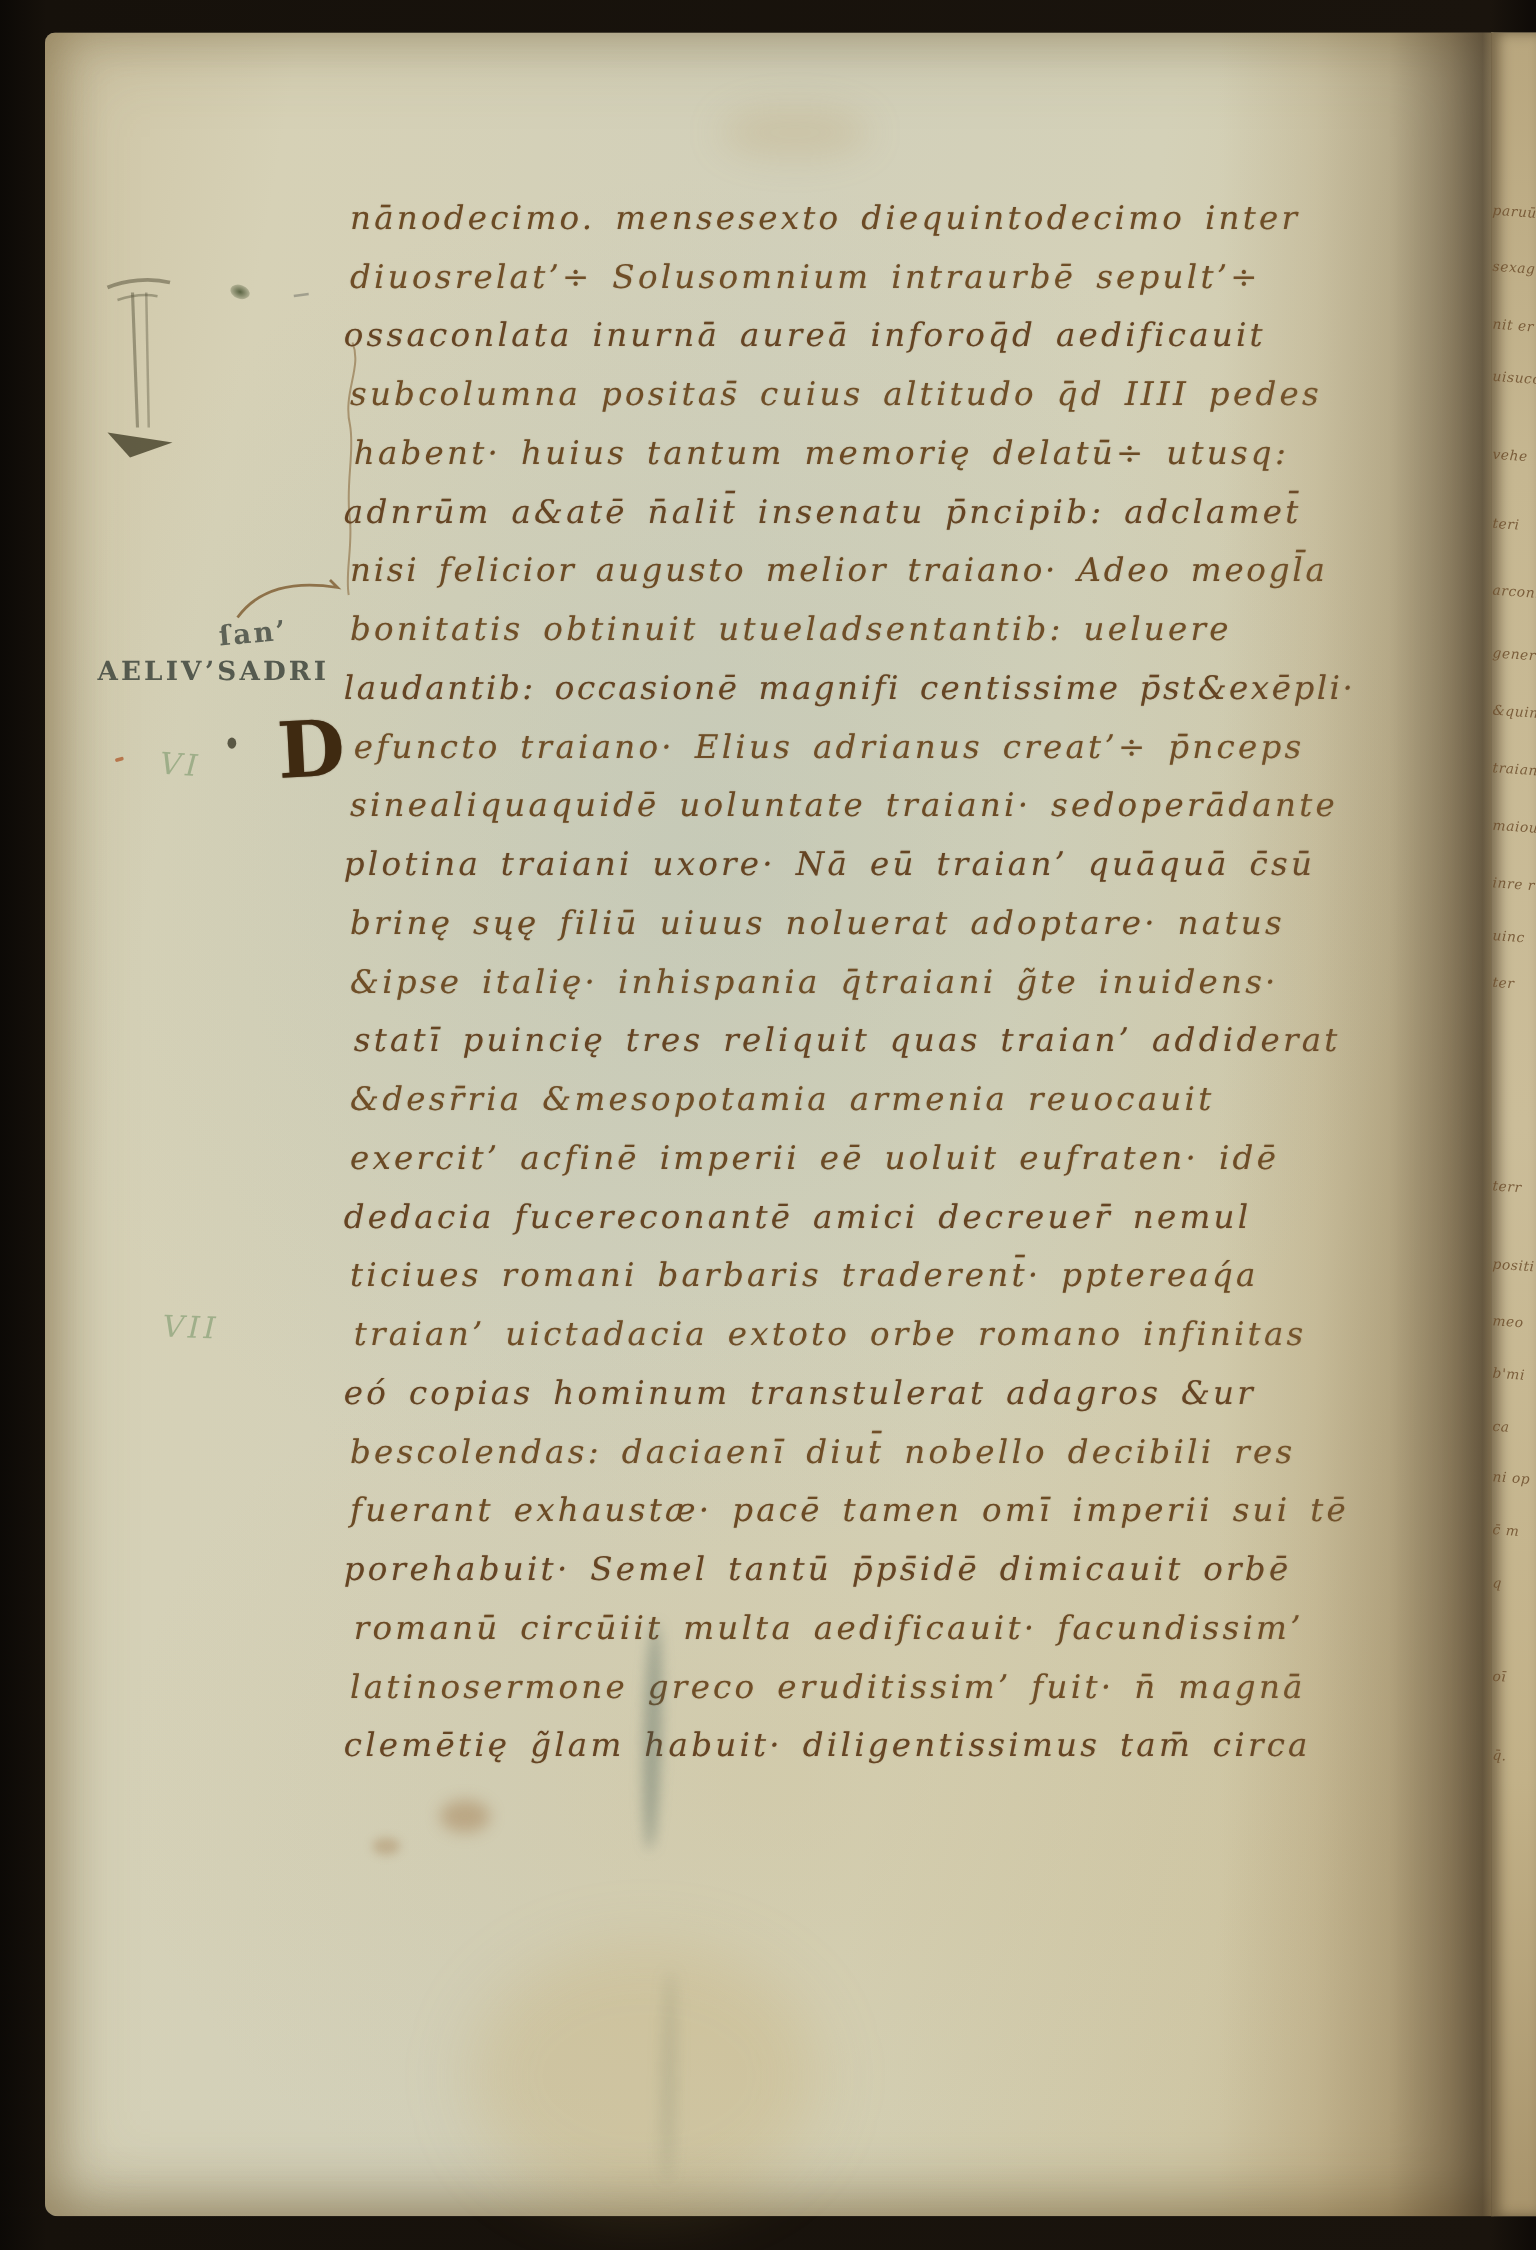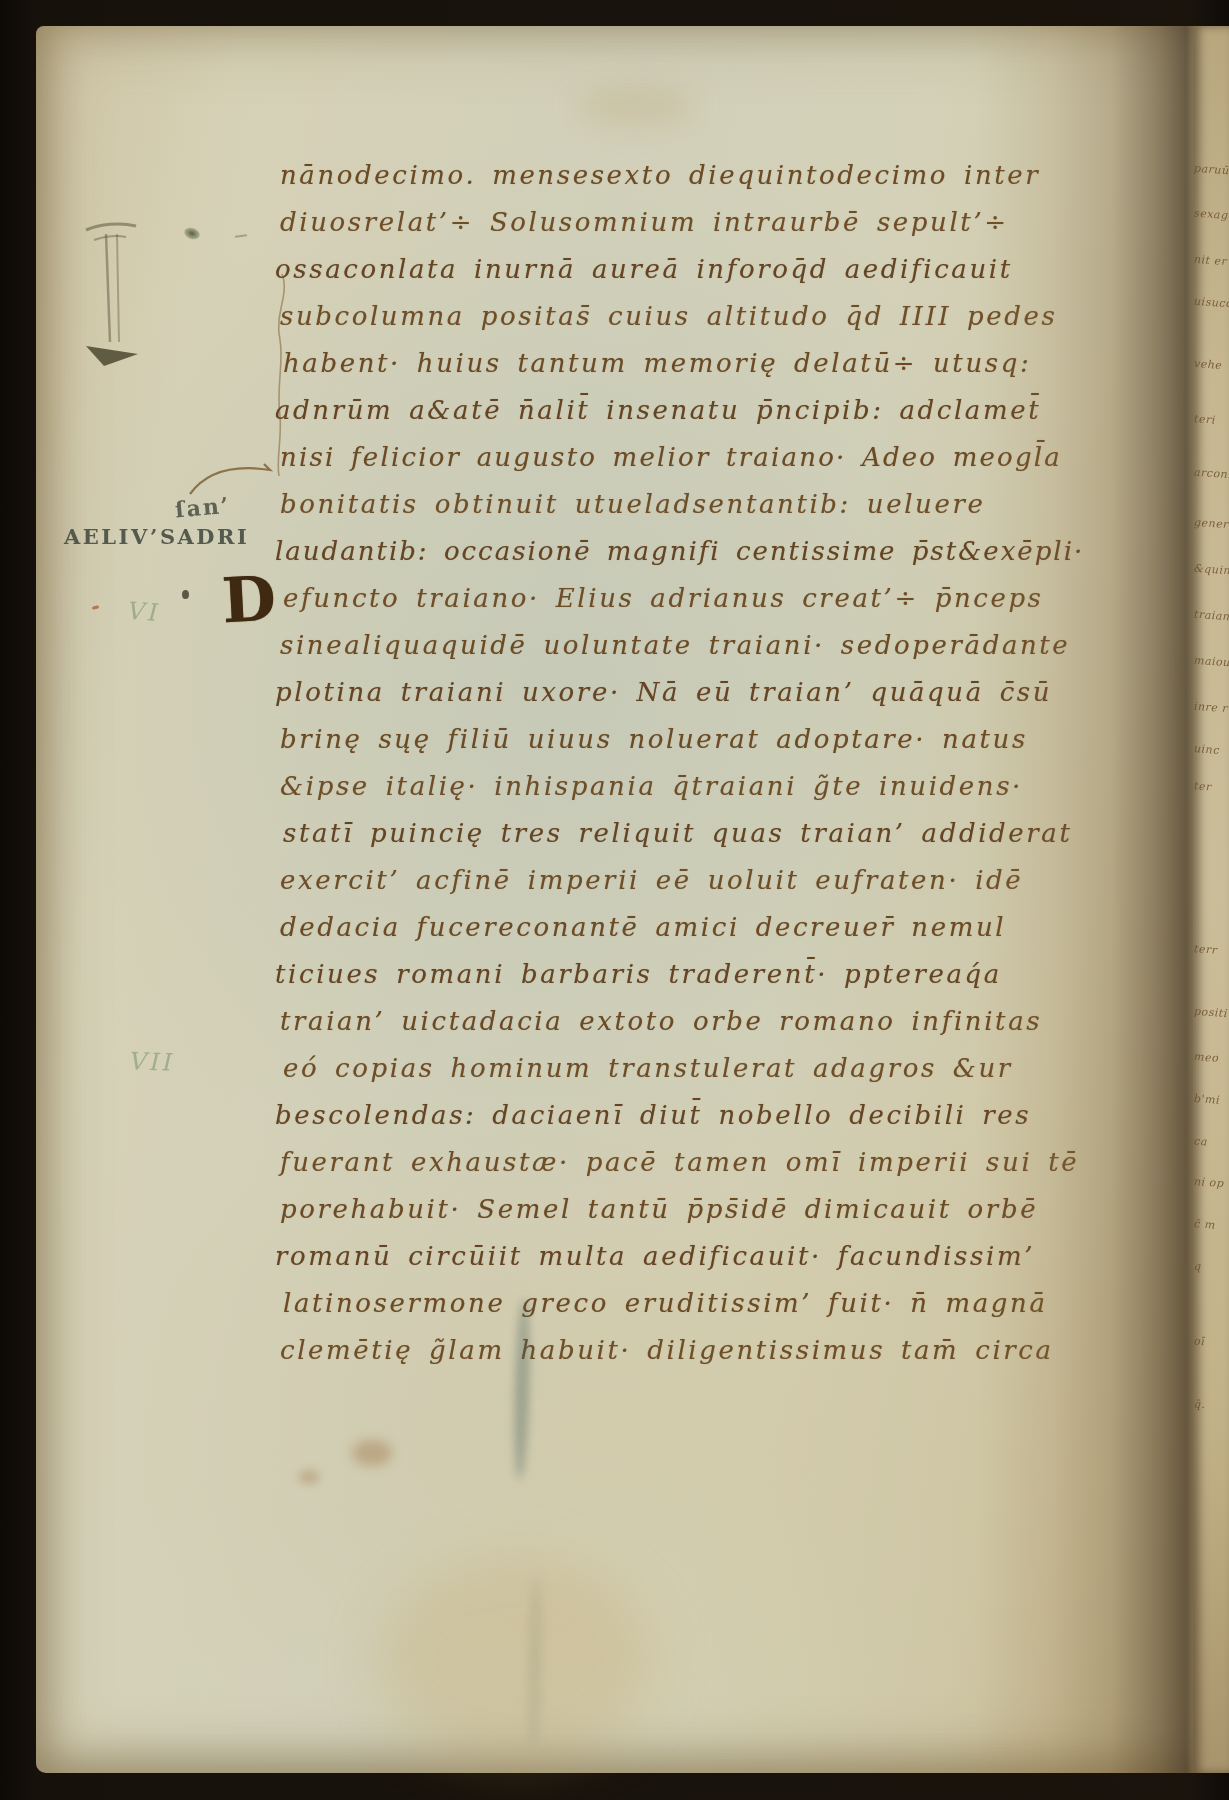--- a/index.html
+++ b/index.html
@@ -28,21 +28,21 @@
   .tline:nth-child(5n){margin-left:3px;}
   .tline:nth-child(7){letter-spacing:2.2px;}
   .tline:nth-child(9){letter-spacing:2.0px;}
   
   .initial{position:absolute;left:186px;top:544px;font-size:62px;line-height:60px;
            font-weight:bold;color:#3f2a11;transform:rotate(-3deg);
            text-shadow:0 0 1px rgba(50,30,10,0.6);}
   
   .marginnote-top{position:absolute;left:139px;top:468px;font-size:22px;font-weight:600;
            color:#4e544a;letter-spacing:2px;transform:rotate(-5deg);opacity:.88;}
-  .marginnote-bottom{position:absolute;left:28px;top:498px;font-size:21px;font-weight:600;
+  .marginnote-bottom{position:absolute;left:42px;top:498px;font-size:21px;font-weight:600;
            color:#484e44;letter-spacing:2.5px;opacity:.9;}
   .numeral{position:absolute;font-size:24px;font-style:italic;color:rgba(126,154,110,0.62);
            letter-spacing:3px;}
   .num-vi{left:92px;top:572px;transform:rotate(4deg);}
   .num-vii{left:94px;top:1022px;transform:rotate(2deg);}
   .redtick{position:absolute;left:56px;top:580px;width:7px;height:3px;background:#b06033;
            border-radius:2px;opacity:.8;transform:rotate(-15deg);}
   .graydash{position:absolute;left:199px;top:209px;width:12px;height:2px;background:#8a8a7c;
            opacity:.7;transform:rotate(-8deg);}
   .speck-green{position:absolute;left:148px;top:202px;width:16px;height:11px;border-radius:50%;
@@ -115,20 +115,21 @@
         <div class="tline">adnrūm a&amp;atē n̄alit̄ insenatu p̄ncipib: adclamet̄</div>
         <div class="tline">nisi felicior augusto melior traiano· Adeo meogl̄a</div>
         <div class="tline">bonitatis obtinuit utueladsentantib: ueluere</div>
         <div class="tline">laudantib: occasionē magnifi centissime p̄st&amp;exēpli·</div>
         <div class="tline">efuncto traiano· Elius adrianus creat’÷ p̄nceps</div>
         <div class="tline">sinealiquaquidē uoluntate traiani· sedoperādante</div>
         <div class="tline">plotina traiani uxore· Nā eū traian’ quāquā c̄sū</div>
         <div class="tline">brinę sųę filiū uiuus noluerat adoptare· natus</div>
         <div class="tline">&amp;ipse italię· inhispania q̄traiani g̃te inuidens·</div>
         <div class="tline">statī puincię tres reliquit quas traian’ addiderat</div>
+        <div class="tline">&amp;desr̄ria &amp;mesopotamia armenia reuocauit</div>
         <div class="tline">exercit’ acfinē imperii eē uoluit eufraten· idē</div>
         <div class="tline">dedacia fucereconantē amici decreuer̄ nemul</div>
         <div class="tline">ticiues romani barbaris traderent̄· pptereaq́a</div>
         <div class="tline">traian’ uictadacia extoto orbe romano infinitas</div>
         <div class="tline">eó copias hominum transtulerat adagros &amp;ur</div>
         <div class="tline">bescolendas: daciaenī diut̄ nobello decibili res</div>
         <div class="tline">fuerant exhaustæ· pacē tamen omī imperii sui tē</div>
         <div class="tline">porehabuit· Semel tantū p̄ps̄idē dimicauit orbē</div>
         <div class="tline">romanū circūiit multa aedificauit· facundissim’</div>
         <div class="tline">latinosermone greco eruditissim’ fuit· n̄ magnā</div>

